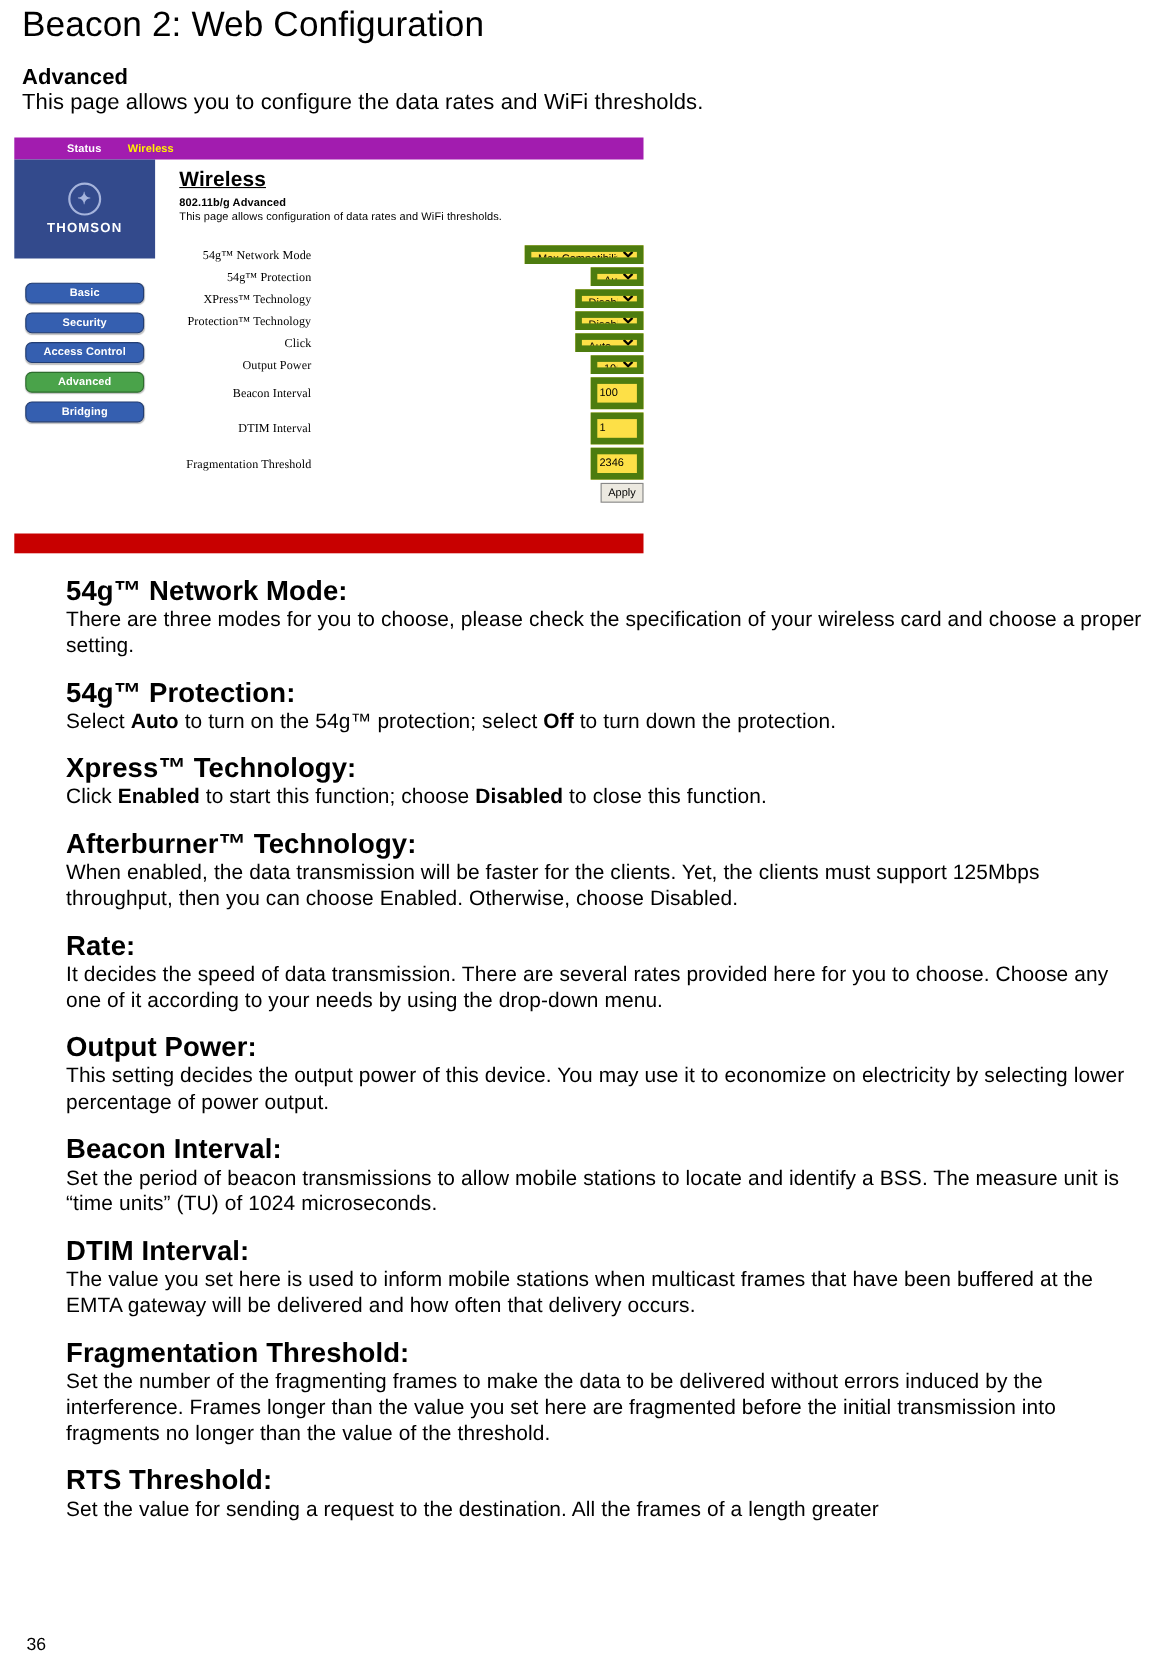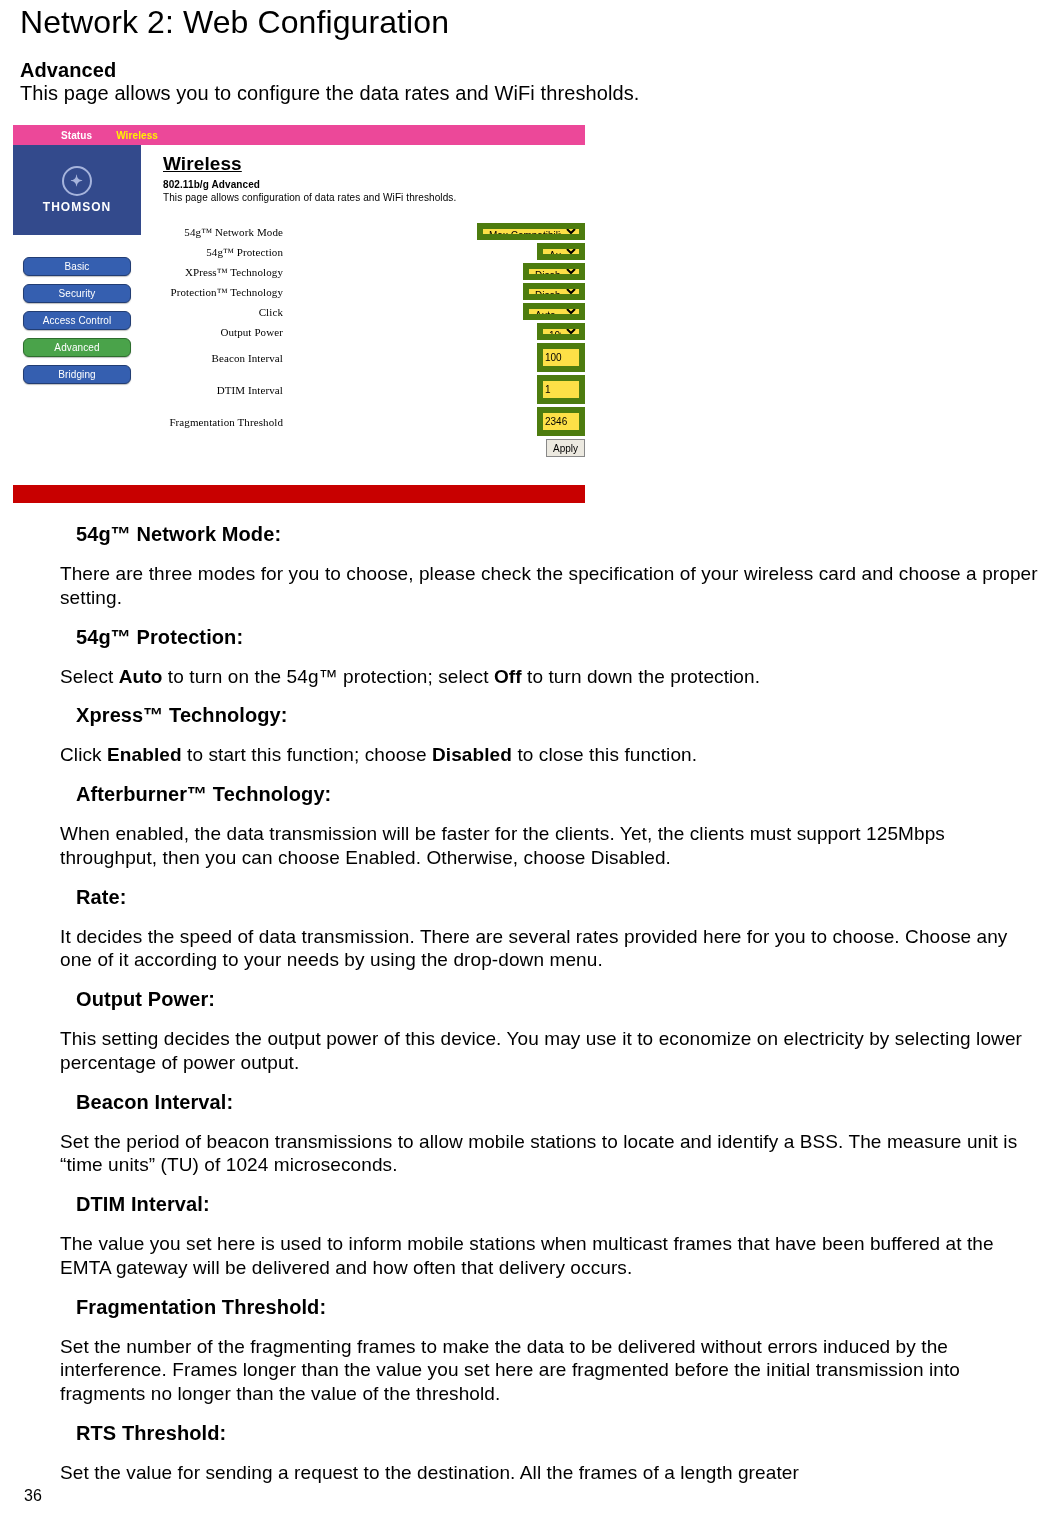--- a/index.html
+++ b/index.html
@@ -26,21 +26,21 @@
   }
   
   .shot-wrap {
     margin: 0 0 20px -7px;
     width: 572px;
     background: #fff;
     font-family: Arial, Helvetica, sans-serif;
   }
   .tabbar {
     display: flex;
-    background: #ec4899;
+    background: #a21caf;
     height: 20px;
     font-size: 10px;
     color: #fff;
     align-items: center;
   }
   .tabbar .tab {
     padding: 0 12px;
     font-weight: 700;
   }
   .tabbar .tab.active {
@@ -76,21 +76,21 @@
     line-height: 26px;
     text-align: center;
     margin-bottom: 4px;
   }
   .navlist {
     padding: 22px 10px 0 10px;
   }
   .nav-btn {
     border-radius: 6px;
     font-size: 10px;
-    font-weight: 400;
+    font-weight: 700;
     color: #fff;
     text-align: center;
     padding: 3px 0;
     margin-bottom: 8px;
     box-shadow: 0 1px 1px rgba(0,0,0,.25);
     background: #355fb0;
     border: 1px solid #223d73;
   }
   .nav-adv { background: #4aa34a; border-color: #2d6d2d; }
   .shot-right {
@@ -148,22 +148,22 @@
   .bottombar {
     background: #c80000;
     height: 18px;
   }
   
   .defs {
     margin-left: 40px;
   }
   .def-term {
     font-weight: 700;
-    font-size: 20px;
-    margin: 16px;
+    font-size: 25px;
+    margin: 0;
   }
   .def-desc {
     font-size: 19px;
     margin: 0 0 16px 0;
     line-height: 1.25;
   }
   .def-desc b { font-weight: 700; }
   .pagenum {
     position: absolute;
     left: 4px;
@@ -174,21 +174,21 @@
   .page {
     position: relative;
     min-height: 1505px;
   }
 </style>
 </head>
 <body>
 
 <div class="page">
 
-<h1 class="chapter">Network 2: Web Configuration</h1>
+<h1 class="chapter">Beacon 2: Web Configuration</h1>
 
 <h2 class="section">Advanced</h2>
 <p class="intro">This page allows you to configure the data rates and WiFi thresholds.</p>
 
 <div class="shot-wrap">
   <div class="tabbar">
     <div style="width:36px"></div>
     <div class="tab">Status</div>
     <div class="tab active">Wireless</div>
   </div>

